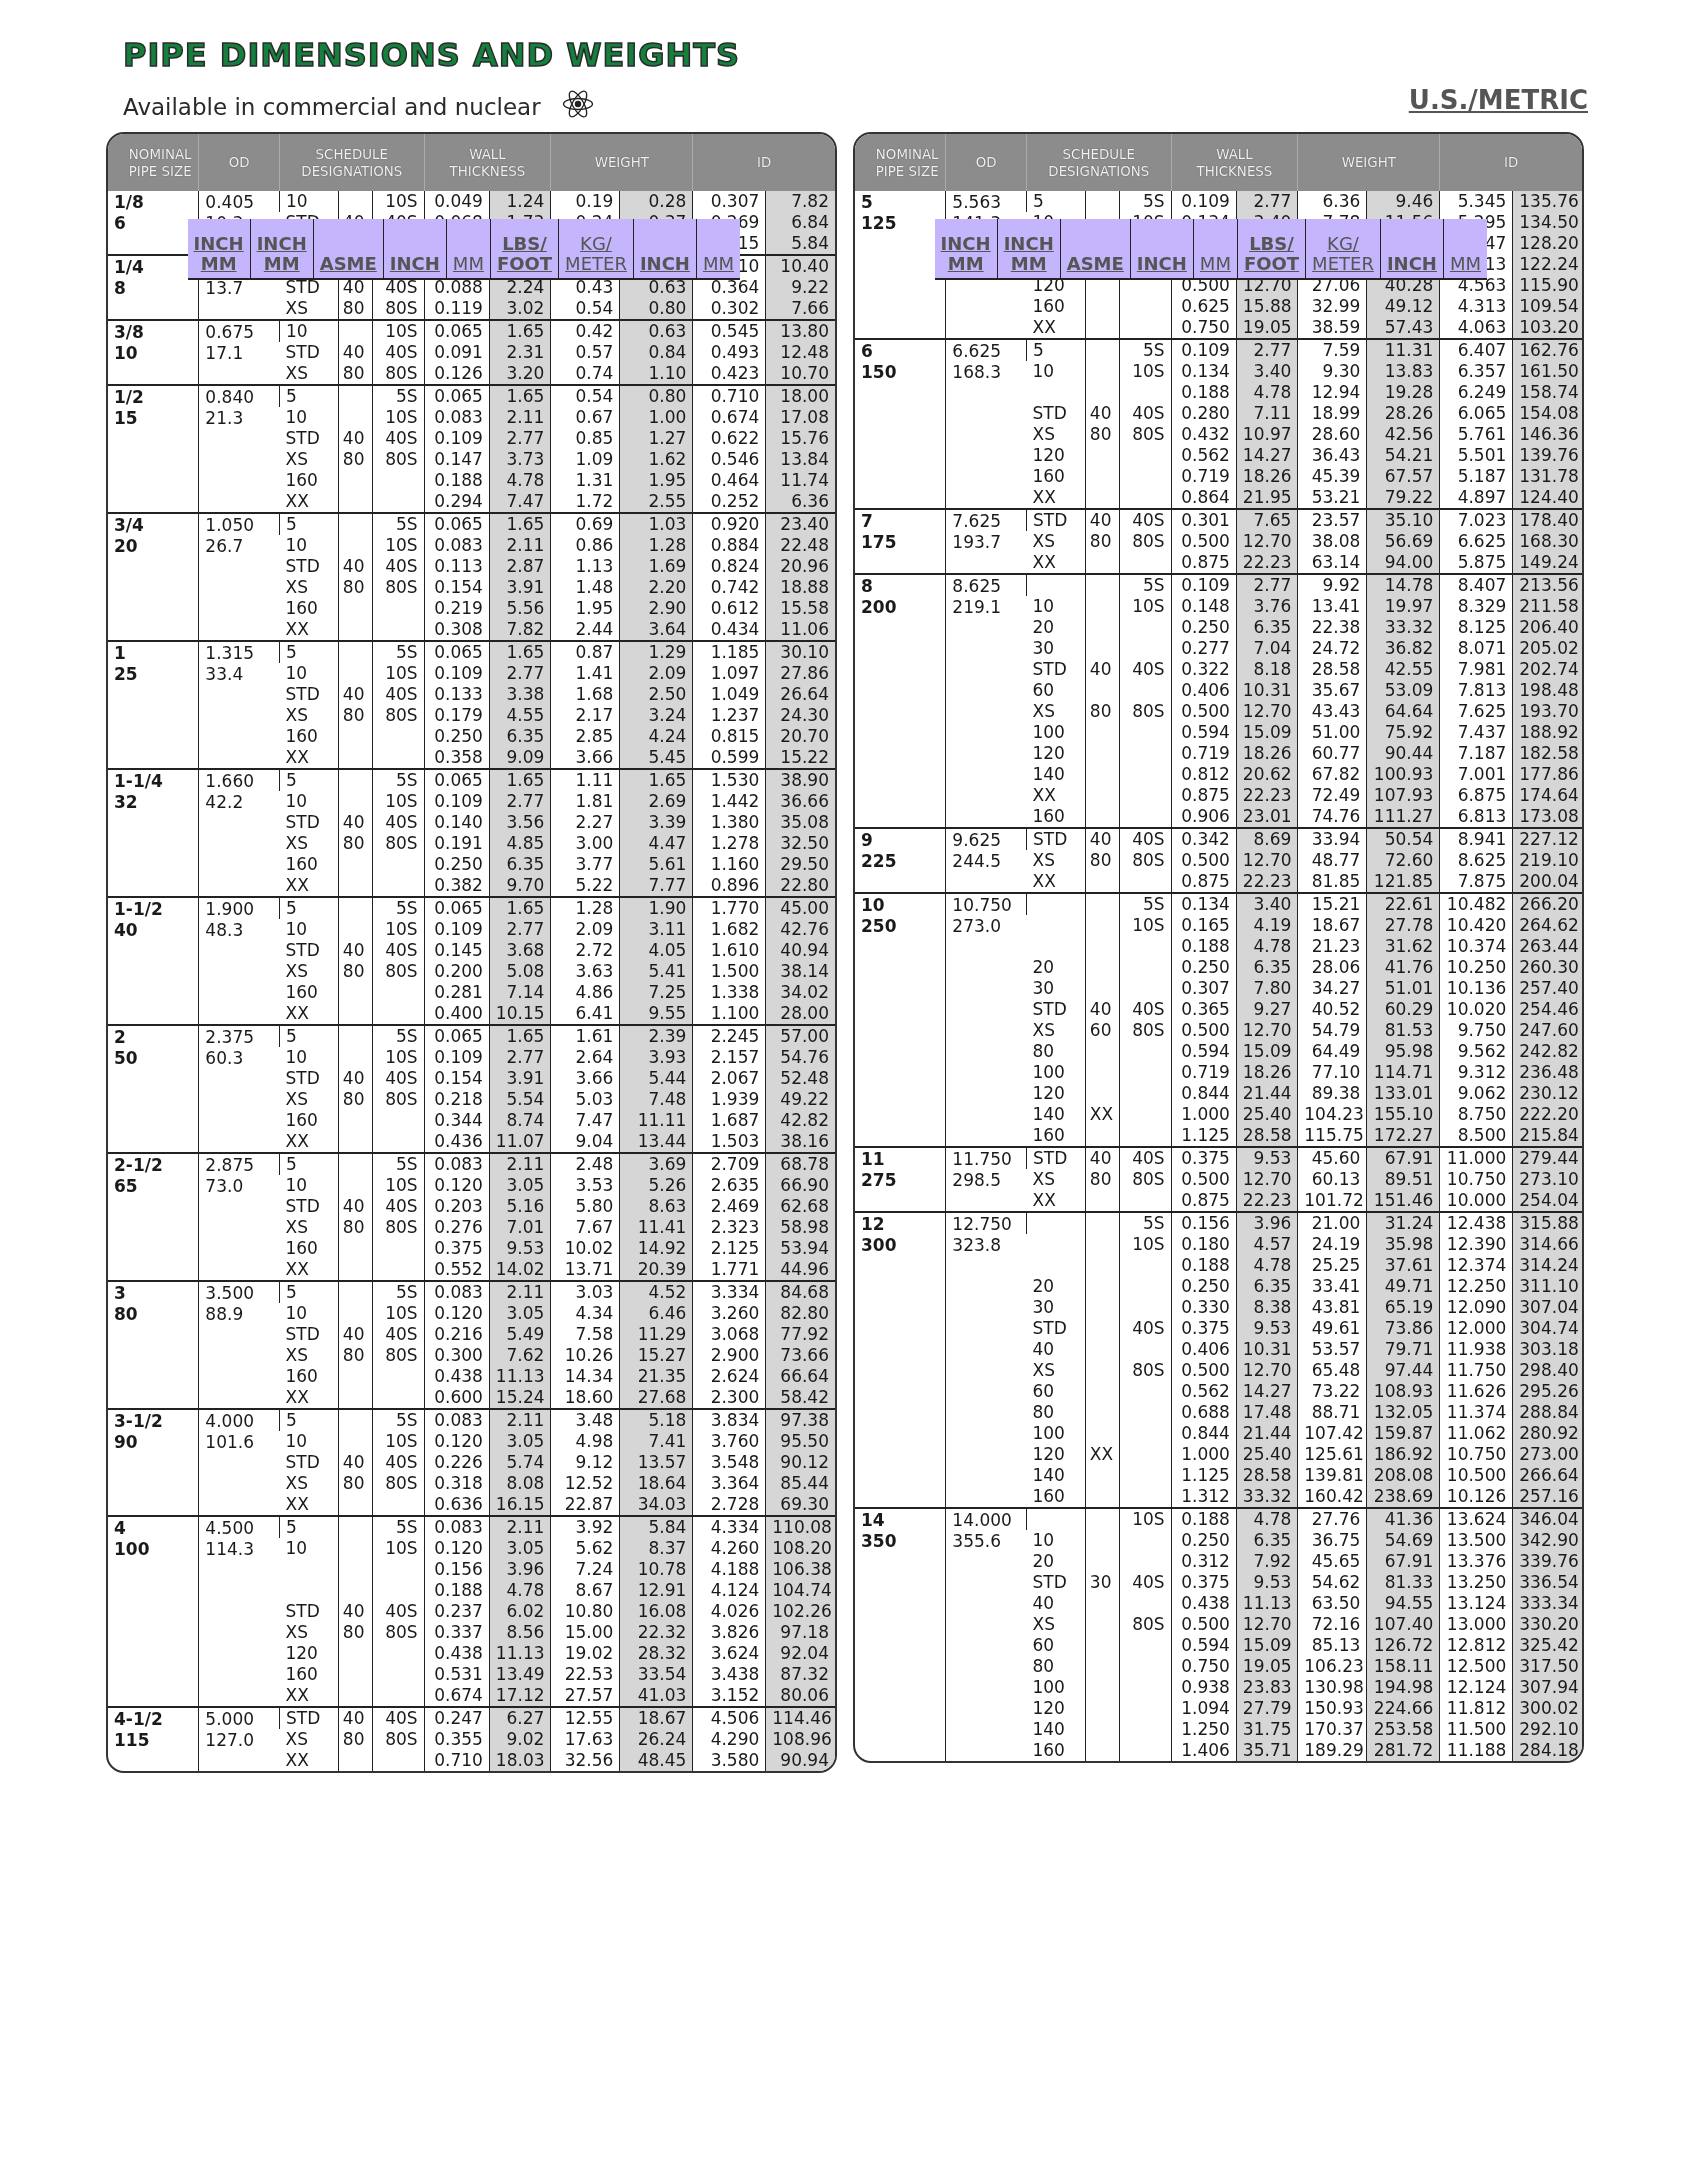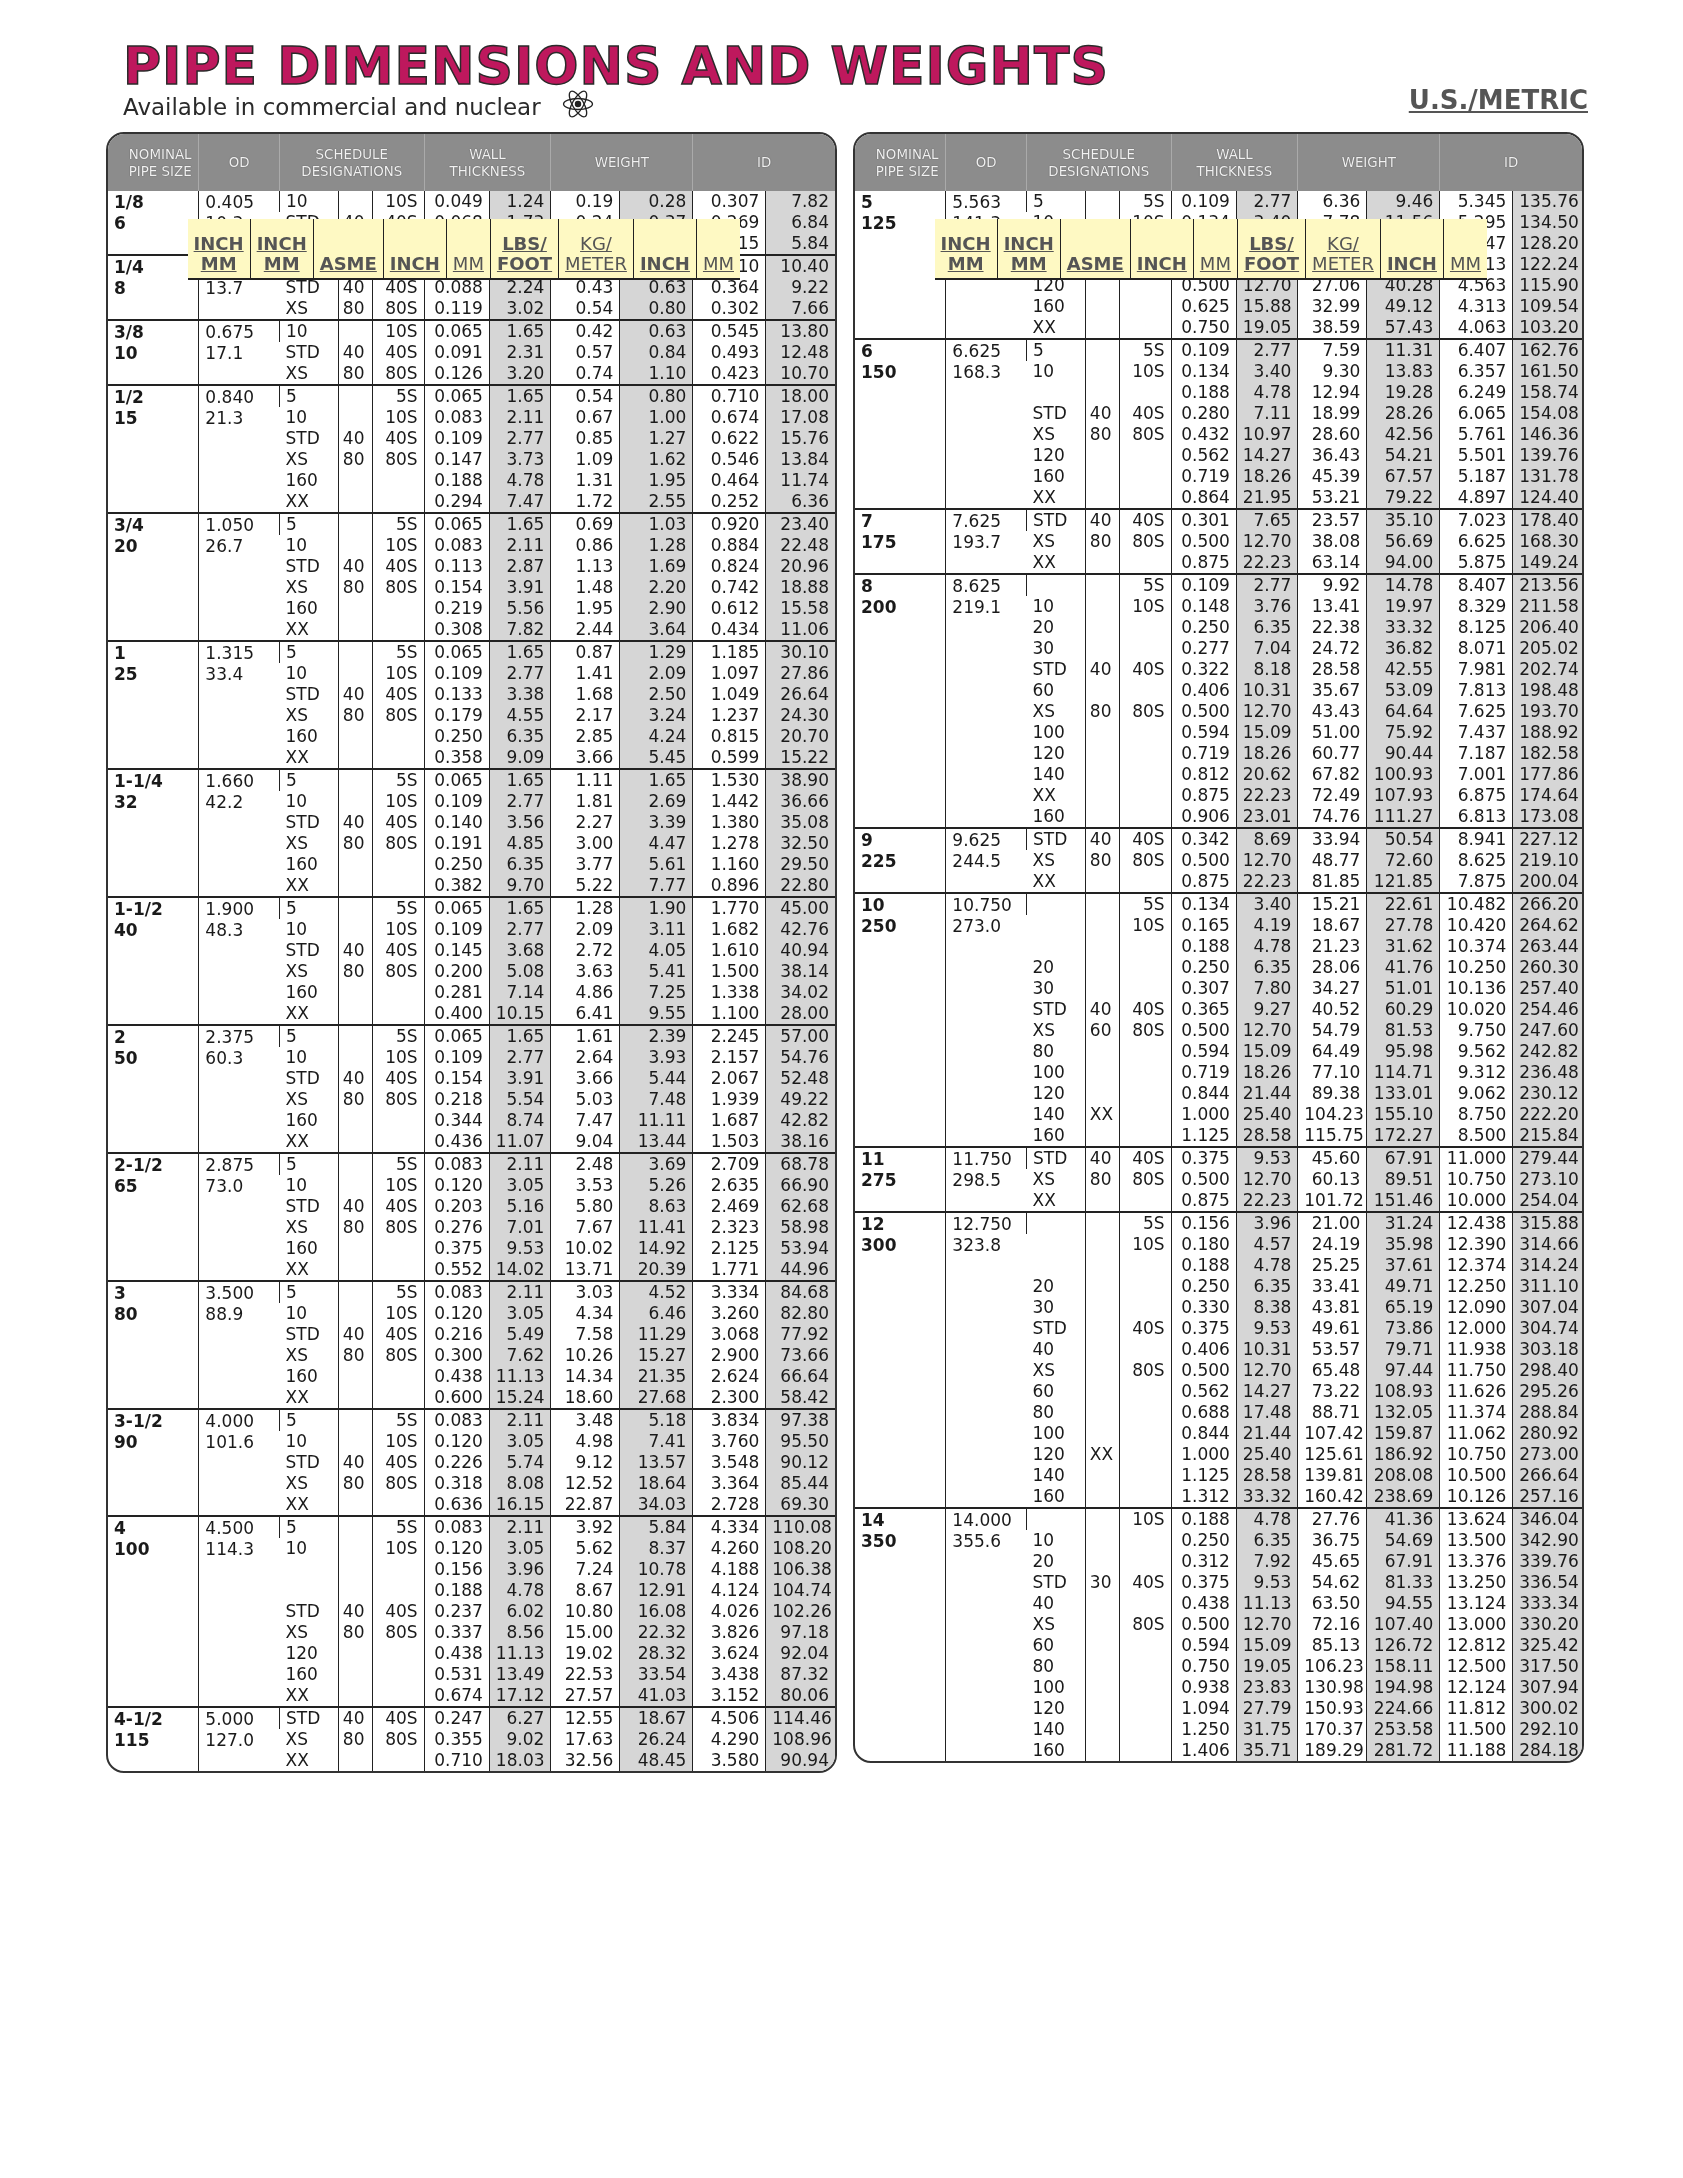--- a/index.html
+++ b/index.html
@@ -1,29 +1,29 @@
 <!DOCTYPE html>
 <html><head>
 <meta charset="utf-8">
 <style>
   html, body { margin: 0; padding: 0; background: #ffffff; }
   body { width: 1683px; height: 2178px; position: relative; font-family: "DejaVu Sans", sans-serif; color: #1a1a1a; overflow: hidden; }
-  .title { position: absolute; left: 123px; top: 36px; font-family: "DejaVu Sans", sans-serif; font-weight: bold; font-size: 52px; letter-spacing: 1px; color: #be185d; -webkit-text-stroke: 1.5px #2a2a2a; }
+  .title { position: absolute; left: 123px; top: 36px; font-family: "DejaVu Sans", sans-serif; font-weight: bold; font-size: 32px; letter-spacing: 1px; color: #15803d; -webkit-text-stroke: 1.5px #2a2a2a; }
   .subtitle { position: absolute; left: 123px; top: 87px; font-size: 23px; color: #2a2a2a; display: flex; align-items: center; gap: 20px; }
   .subtitle svg { width: 34px; height: 34px; }
   .units { position: absolute; right: 95px; top: 85px; font-weight: bold; font-size: 26px; color: #555; text-decoration: underline; }
   .panel { position: absolute; top: 132px; border: 2px solid #333; border-radius: 18px; overflow: hidden; background: #fff; }
   .panel.left { left: 106px; width: 727px; }
   .panel.right { left: 853px; width: 727px; }
   table { border-collapse: collapse; width: 100%; table-layout: fixed; font-size: 17px; }
   th, td { border-left: 1.5px solid #222; padding: 0 6px; }
   th:first-child, td:first-child { border-left: none; }
   thead tr.group th { background: #8c8c8c; color: #f2f2f2; font-weight: normal; font-size: 13.4px; line-height: 17px; height: 57px; text-transform: uppercase; text-shadow: 0 0 1px #333; border-left: 1.5px solid #aaa; }
   thead tr.group th:first-child { border-left: none; padding-left: 20px; }
-  thead tr.units th { background: #fef9c3; font-size: 18px; font-weight: bold; height: 55px; vertical-align: bottom; padding-bottom: 4px; line-height: 20px; border-bottom: 2px solid #222; }
+  thead tr.units th { background: #c4b5fd; font-size: 18px; font-weight: bold; height: 55px; vertical-align: bottom; padding-bottom: 4px; line-height: 20px; border-bottom: 2px solid #222; }
   thead tr.units th.norm { font-weight: normal; }
   tbody tr.grp td { border-top: 2px solid #222; }
   tbody tr.grp:first-child td { border-top: none; margin-left: 25px; }
   td { height: 21px; line-height: 21px; white-space: nowrap; }
   td.nps, td.od { font-weight: normal; vertical-align: top; padding-top: 1px; }
   td.nps .in { font-weight: bold; }
   td.num { text-align: right; }
   td.shade { background: #d6d6d6; }
   td.sch1 { text-align: left; }
   td.sch2 { text-align: left; padding: 0 4px; }

